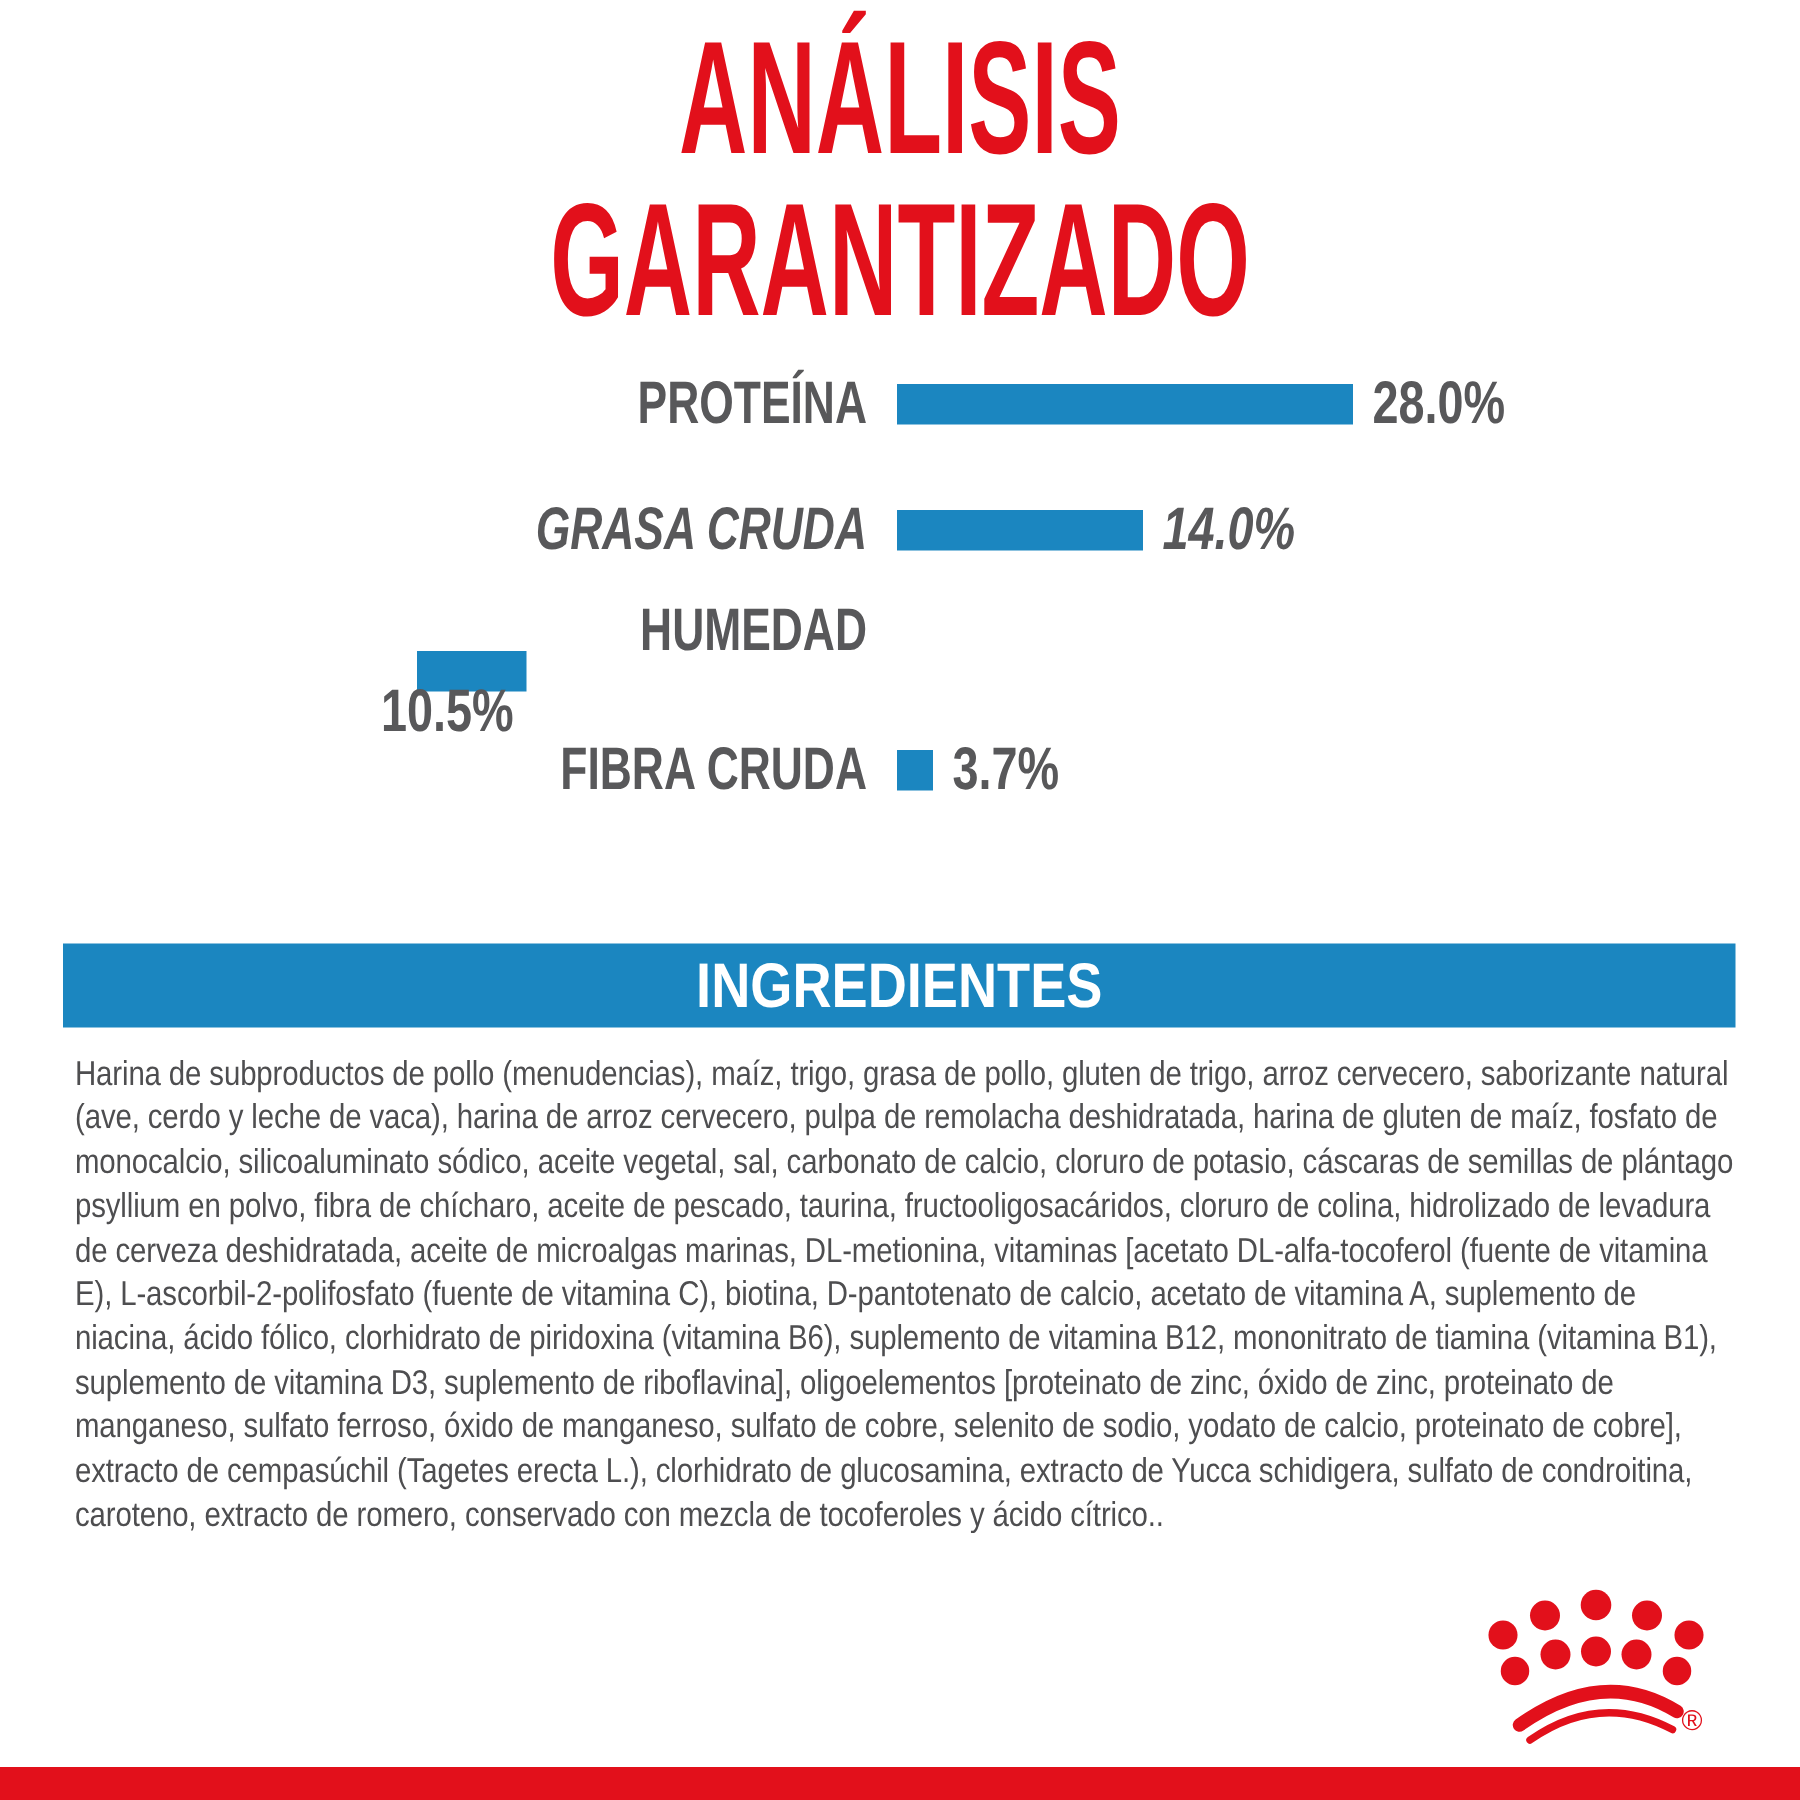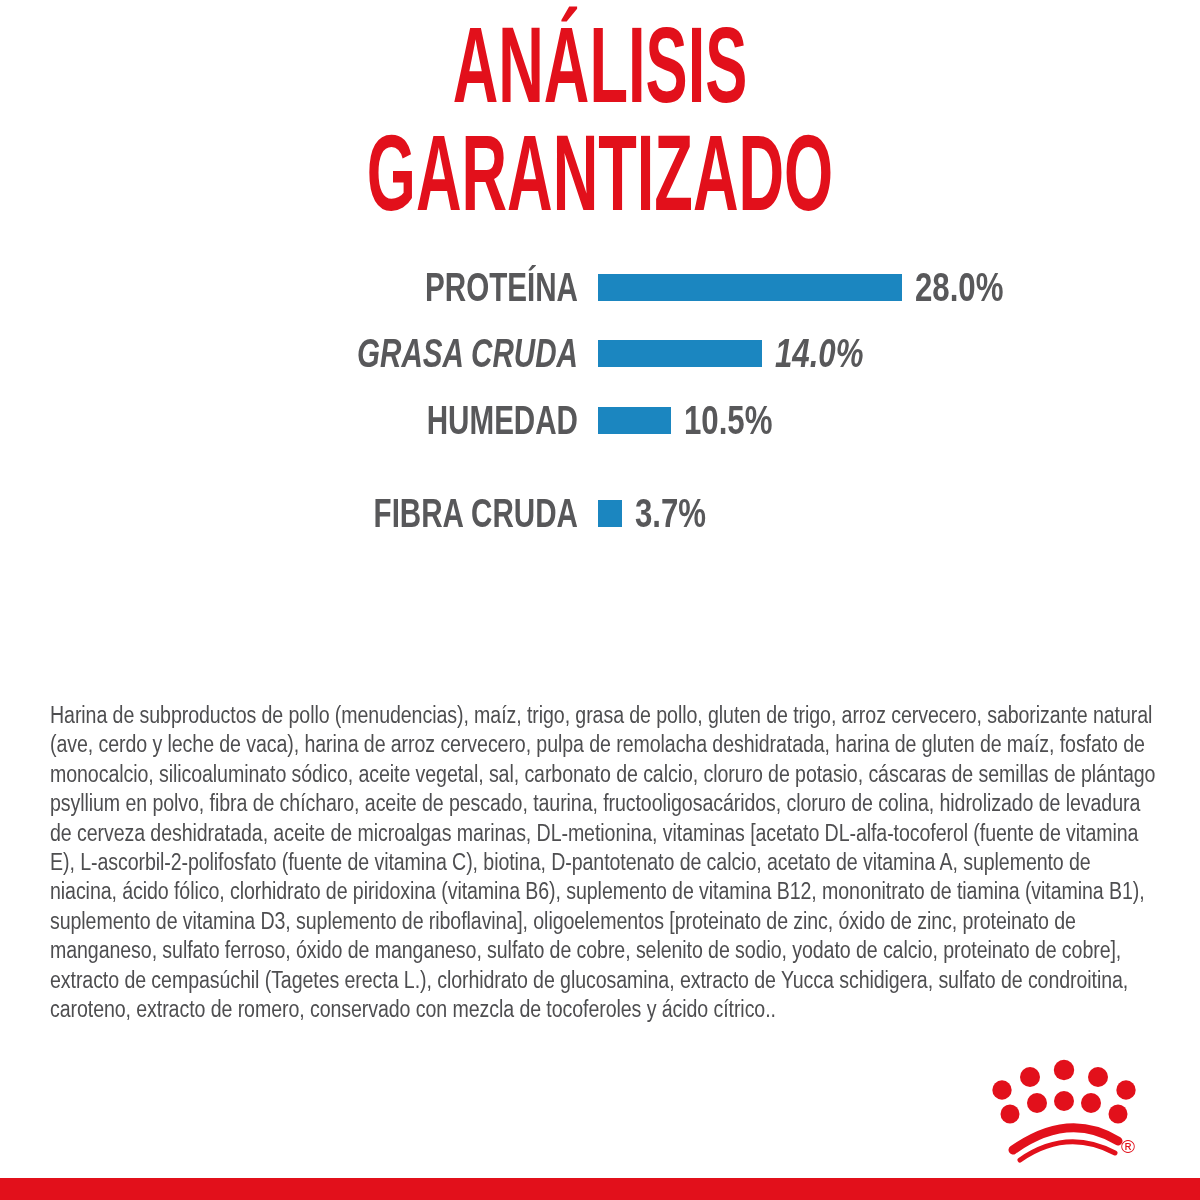--- a/index.html
+++ b/index.html
@@ -78,42 +78,45 @@
 <body>
 
 <div class="page">
 
   <div class="title">
     <div class="title-line">ANÁLISIS</div>
     <div class="title-line">GARANTIZADO</div>
   </div>
 
   <div id="chart">
-      <div class="chart-row" style="top: 274px;">
+      <div class="chart-row" style="top: 256px;">
         <div class="bar-label">PROTEÍNA</div>
         <div class="bar" style="width: 304px;"></div>
         <div class="bar-value">28.0%</div>
       </div>
       <div class="chart-row" style="top: 340px; font-style: italic;">
         <div class="bar-label">GRASA CRUDA</div>
         <div class="bar" style="width: 164px;"></div>
         <div class="bar-value">14.0%</div>
       </div>
-      <div class="chart-row" style="top: 407px;">
+      <div class="chart-row" style="top: 407px; flex-direction: column;">
         <div class="bar-label">HUMEDAD</div>
         <div class="bar" style="width: 73px;"></div>
         <div class="bar-value">10.5%</div>
       </div>
       <div class="chart-row" style="top: 500px;">
         <div class="bar-label">FIBRA CRUDA</div>
         <div class="bar" style="width: 24px;"></div>
         <div class="bar-value">3.7%</div>
       </div>
     </div>
 
+  <div class="banner">
+    <div class="banner-label">INGREDIENTES</div>
+  </div>
 
   <div class="ingredients-text">Harina de subproductos de pollo (menudencias), maíz, trigo, grasa de pollo, gluten de trigo, arroz cervecero, saborizante natural (ave, cerdo y leche de vaca), harina de arroz cervecero, pulpa de remolacha deshidratada, harina de gluten de maíz, fosfato de monocalcio, silicoaluminato sódico, aceite vegetal, sal, carbonato de calcio, cloruro de potasio, cáscaras de semillas de plántago psyllium en polvo, fibra de chícharo, aceite de pescado, taurina, fructooligosacáridos, cloruro de colina, hidrolizado de levadura de cerveza deshidratada, aceite de microalgas marinas, DL-metionina, vitaminas [acetato DL-alfa-tocoferol (fuente de vitamina E), L-ascorbil-2-polifosfato (fuente de vitamina C), biotina, D-pantotenato de calcio, acetato de vitamina A, suplemento de niacina, ácido fólico, clorhidrato de piridoxina (vitamina B6), suplemento de vitamina B12, mononitrato de tiamina (vitamina B1), suplemento de vitamina D3, suplemento de riboflavina], oligoelementos [proteinato de zinc, óxido de zinc, proteinato de manganeso, sulfato ferroso, óxido de manganeso, sulfato de cobre, selenito de sodio, yodato de calcio, proteinato de cobre], extracto de cempasúchil (Tagetes erecta L.), clorhidrato de glucosamina, extracto de Yucca schidigera, sulfato de condroitina, caroteno, extracto de romero, conservado con mezcla de tocoferoles y ácido cítrico..</div>
 
   <svg class="crown" viewBox="0 0 160 115" aria-hidden="true">
     <g fill="currentColor">
       <circle cx="17" cy="34" r="9.7"></circle>
       <circle cx="45" cy="21" r="10"></circle>
       <circle cx="79" cy="14" r="10.2"></circle>
       <circle cx="113" cy="21" r="10"></circle>
       <circle cx="141" cy="34" r="9.7"></circle>

